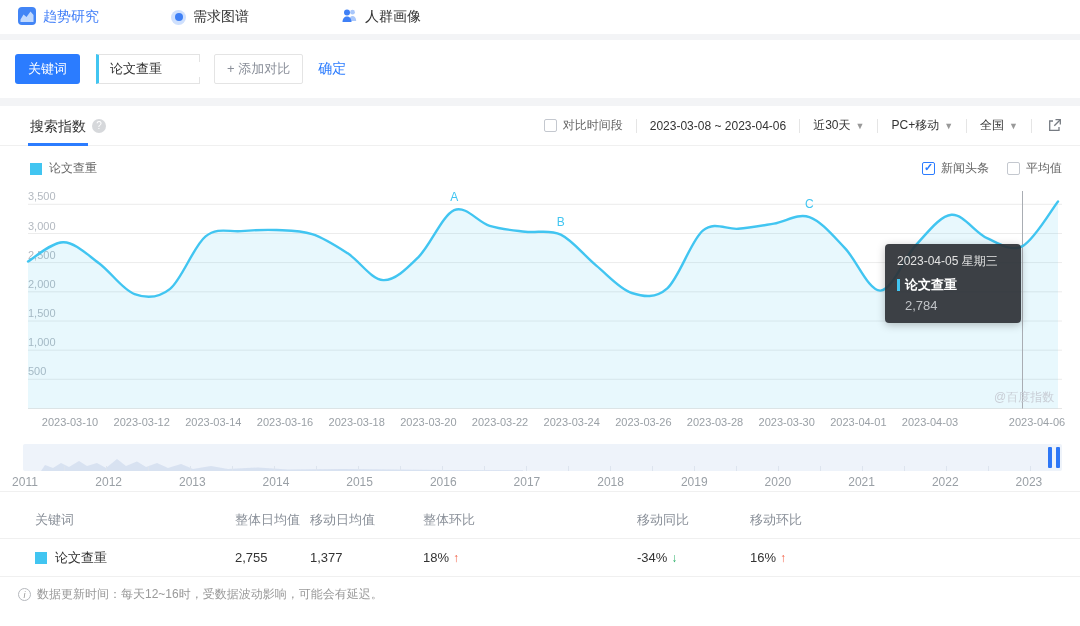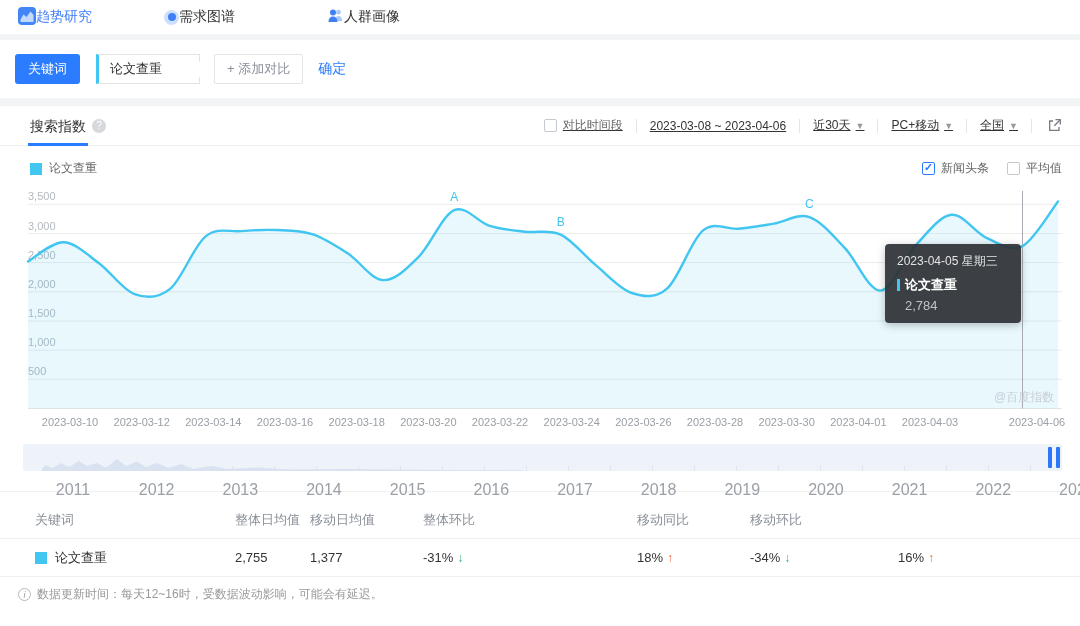--- a/index.html
+++ b/index.html
@@ -14,21 +14,21 @@
   :root{
     --accent:#2b7cff;
     --cyan:#41c5f1;
     --up:#f25d42;
     --down:#2fb26b;
   }
 
   
   .nav{height:34px;background:#fff;display:flex;align-items:center;}
   .nav-item{display:flex;align-items:center;font-size:14px;color:#333;cursor:pointer;}
-  .nav-item .txt{}
+  .nav-item .txt{margin-left:7px;}
   .nav-item.active .txt{color:#3f7df8;}
   .ni-1{margin-left:18px;}
   .ni-2{margin-left:72px;}
   .ni-3{margin-left:92px;}
   .radio-ic{width:15px;height:15px;border-radius:50%;background:#cfe0fd;position:relative;}
   .radio-ic::after{content:"";position:absolute;left:3.5px;top:3.5px;width:8px;height:8px;border-radius:50%;background:#3f80f6;}
 
   
   .kw-section{background:#fff;height:58px;margin-top:6px;display:flex;align-items:center;padding-left:15px;}
   .kw-btn{background:var(--accent);color:#fff;font-size:13px;height:30px;padding:0 13px;border:none;border-radius:3px;display:flex;align-items:center;cursor:pointer;}
@@ -37,21 +37,21 @@
   .add-btn{margin-left:14px;height:30px;background:#fff;border:1px solid #e4e4e4;border-radius:2px;color:#8a8f99;font-size:13px;padding:0 12px;display:flex;align-items:center;cursor:pointer;}
   .confirm-link{margin-left:15px;color:var(--accent);font-size:14px;cursor:pointer;}
 
   
   .card{background:#fff;margin-top:8px;height:520px;}
   .tab-row{height:40px;display:flex;align-items:center;padding:0 18px 0 30px;border-bottom:1px solid #f0f0f0;}
   .tab{font-size:14px;color:#333;height:40px;line-height:40px;position:relative;cursor:pointer;}
   .tab::after{content:"";position:absolute;left:-2px;right:-2px;bottom:0;height:3px;background:var(--accent);}
   .help{width:14px;height:14px;border-radius:50%;background:#d6d8db;color:#fff;font-size:10px;line-height:14px;text-align:center;margin-left:6px;display:inline-block;}
   .help::after{content:"?";}
-  .filters{margin-left:auto;display:flex;align-items:center;font-size:12px;color:#333;text-decoration:underline;}
+  .filters{margin-left:auto;display:flex;align-items:center;font-size:12px;color:#333;}
   .sep{width:1px;height:14px;background:#e5e5e5;margin:0 13px;}
   .cbx{width:13px;height:13px;border:1px solid #c4c8cf;border-radius:2px;background:#fff;display:inline-block;position:relative;flex:none;}
   .cbx.checked{border-color:var(--accent);}
   .cbx.checked::after{content:"✓";position:absolute;left:1px;top:-2px;font-size:11px;color:var(--accent);font-weight:bold;}
   .cbx-label{margin-left:6px;color:#666;}
   .drop{display:flex;align-items:center;cursor:pointer;}
   .caret{font-size:9px;color:#999;margin-left:5px;}
   .export-ic{cursor:pointer;display:flex;margin-left:2px;}
 
   .legend-row{display:flex;align-items:center;padding:14px 18px 0 30px;}
@@ -71,21 +71,21 @@
   .tt-kw-txt{font-size:13px;font-weight:bold;color:#fff;margin-left:5px;}
   .tt-val{font-size:13px;color:#c0c3c7;margin:4px 0 0 8px;}
 
   
   .slider{position:relative;height:27px;margin:5px 18px 0 23px;background:#eef3fa;border-radius:2px;overflow:hidden;cursor:pointer;}
   .slider-ticks{position:absolute;left:0;right:0;bottom:0;height:5px;
     background-image:repeating-linear-gradient(to right,transparent 0 41px,#dde4ee 41px 42px);}
   .handle{position:absolute;width:4px;height:21px;top:3px;background:#2e77f6;border-radius:1px;cursor:ew-resize;}
   .h1{right:10px;} .h2{right:2px;}
   .years{position:relative;height:18px;margin:2px 18px 0 23px;}
-  .years span{position:absolute;top:8px;transform:translateX(-50%);font-size:16px;color:#9aa0a6;margin-left:48px;}
+  .years span{position:absolute;top:2px;transform:translateX(-50%);font-size:12px;color:#9aa0a6;}
 
   
   .ov-title-row{display:flex;align-items:center;padding:10px 0 0 20px;height:28px;}
   .ov-title{font-size:14px;font-weight:bold;color:#333;}
   .divider{height:1px;background:#f0f0f0;}
   .ov-head,.ov-row{display:grid;grid-template-columns:200px 75px 113px 214px 113px 148px 115px;padding:0 67px 0 35px;align-items:center;}
   .ov-head{height:37px;font-size:13px;color:#8a9099;margin-top:9px;}
   .ov-row{height:37px;font-size:13px;color:#333;}
   .ov-head div,.ov-row > div{text-align:left;}
   .ov-head div:first-child,.ov-row > div:first-child{text-align:left;}
@@ -272,21 +272,20 @@
     <div>移动环比</div>
   </div>
   <div class="divider"></div>
   <div class="ov-row">
     <div class="kw-cell">
       <span class="sq"></span>
       <span class="t">论文查重</span>
     </div>
     <div>2,755</div>
     <div>1,377</div>
-    <div><span>-31%</span><span class="arr down">↓</span></div>
     <div><span>18%</span><span class="arr up">↑</span></div>
     <div><span>-34%</span><span class="arr down">↓</span></div>
     <div><span>16%</span><span class="arr up">↑</span></div>
   </div>
   <div class="divider"></div>
 
   <div class="note-row">
     <span class="info-ic"></span>
     <span>数据更新时间：每天12~16时，受数据波动影响，可能会有延迟。</span>
   </div>

